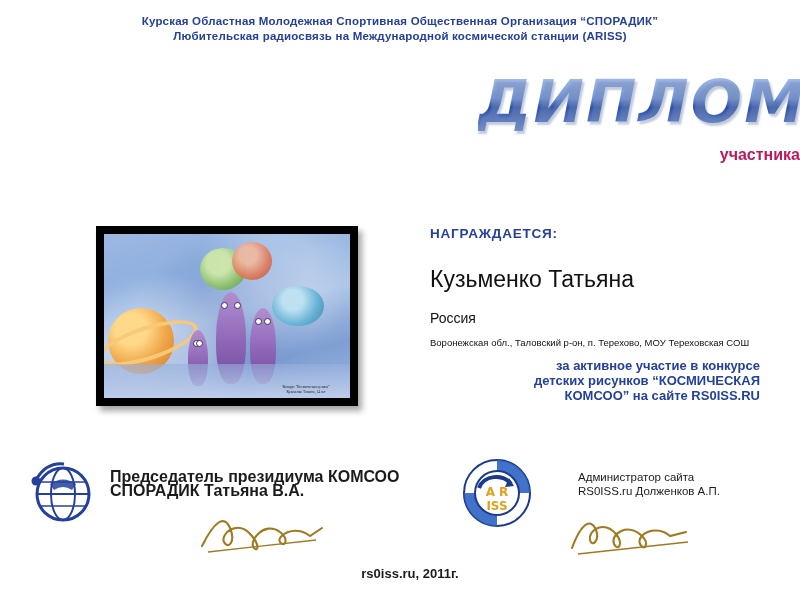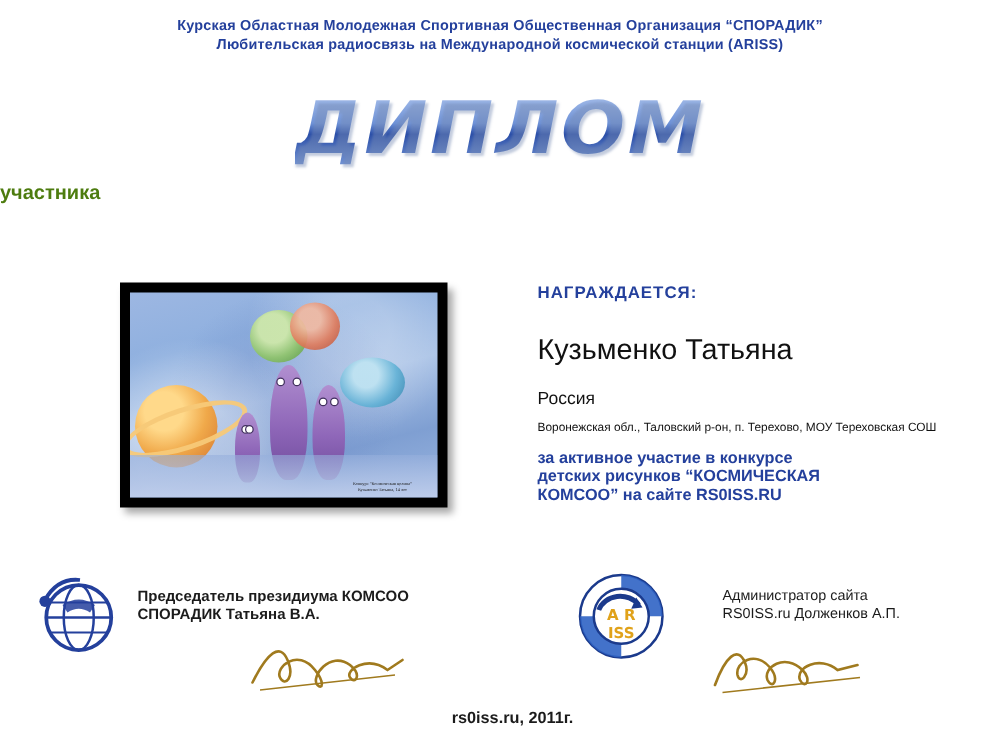--- a/index.html
+++ b/index.html
@@ -34,21 +34,21 @@
     line-height: 15px;
     letter-spacing: 0.2px;
   }
 
   
   .title-wrap {
     position: absolute;
     top: 68px;
     left: 0;
     width: 800px;
-    text-align: center;
+    text-align: right;
     text-decoration: underline;
   }
   .title {
     display: inline-block;
     font-family: "DejaVu Sans", sans-serif;
     font-weight: bold;
     font-style: italic;
     font-size: 58px;
     letter-spacing: 2px;
     color: #7e9ede;
@@ -57,24 +57,24 @@
     background-clip: text;
     -webkit-text-fill-color: transparent;
     text-shadow: 2px 3px 2px rgba(120, 140, 180, 0.45);
     transform: scaleX(1.04);
   }
   .subtitle {
     position: absolute;
     top: 146px;
     left: 0;
     width: 800px;
-    text-align: left;
+    text-align: right;
     font-size: 16px;
     font-weight: bold;
-    color: #4d7c0f;
+    color: #be185d;
   }
 
   
   .art-frame {
     position: absolute;
     left: 96px;
     top: 226px;
     width: 262px;
     height: 180px;
     background: #000000;
@@ -220,35 +220,36 @@
   }
   .reason {
     position: absolute;
     left: 430px;
     top: 358px;
     width: 330px;
     font-size: 13px;
     font-weight: bold;
     line-height: 15px;
     color: #24409c;
+    text-align: right;
   }
 
   
   .sig-left-logo {
     position: absolute;
     left: 30px;
     top: 458px;
     width: 66px;
     height: 66px;
   }
   .sig-left-text {
     position: absolute;
     left: 110px;
     top: 470px;
-    font-size: 12px;
+    font-size: 16px;
     font-weight: bold;
     line-height: 14px;
     color: #1b1b1b;
   }
   .sig-left-scribble {
     position: absolute;
     left: 198px;
     top: 506px;
     width: 130px;
     height: 52px;

